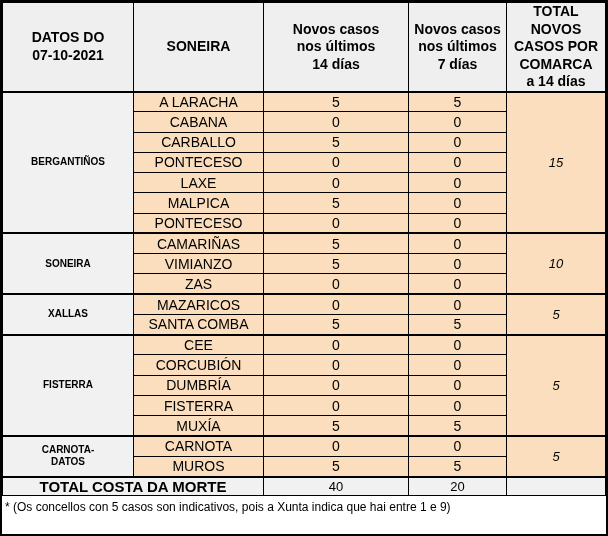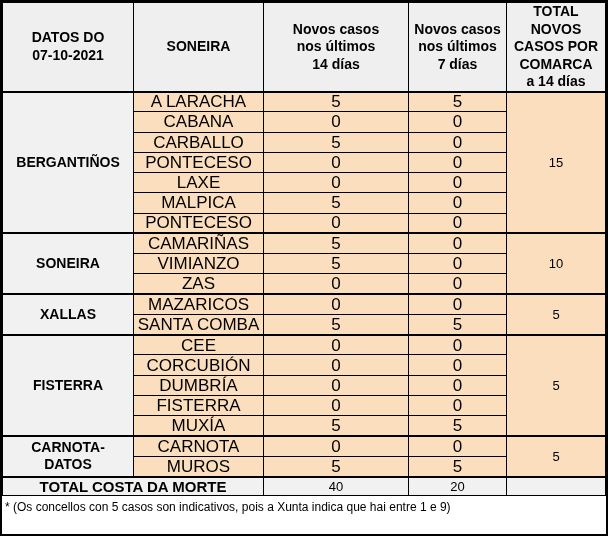--- a/index.html
+++ b/index.html
@@ -38,34 +38,35 @@
     background:var(--header-bg);
     font-size:14px;
     font-weight:bold;
     white-space:pre-line;
     line-height:1.25;
     height:84px;
   }
   tr.data{height:20px;}
   td.concello, td.num{
     background:var(--cell-bg);
-    font-size:17px;
+    font-size:14px;
     line-height:1;
     margin-left:46px;
   }
   td.comarca{
     background:var(--group-bg);
     font-weight:bold;
-    font-size:14px;
+    font-size:10px;
     white-space:pre-line;
     line-height:1.2;
   }
   td.gtotal{
     background:var(--cell-bg);
     font-size:13px;
+    font-style:italic;
   }
   tr.gs td{border-top:2px solid var(--border);}
   tr.total-row{height:14px;}
   tr.total-row td{
     background:var(--total-row-bg);
     border-top:2px solid var(--border);
   }
   td.total-label{
     font-weight:bold;
     font-size:15px;

